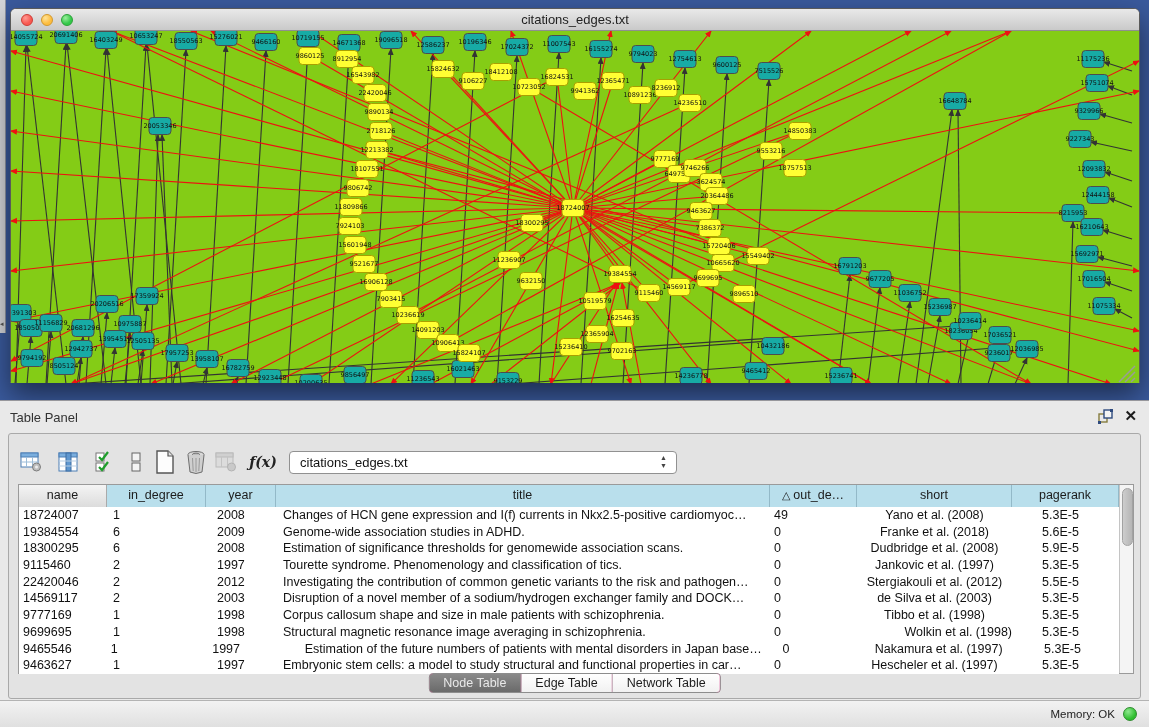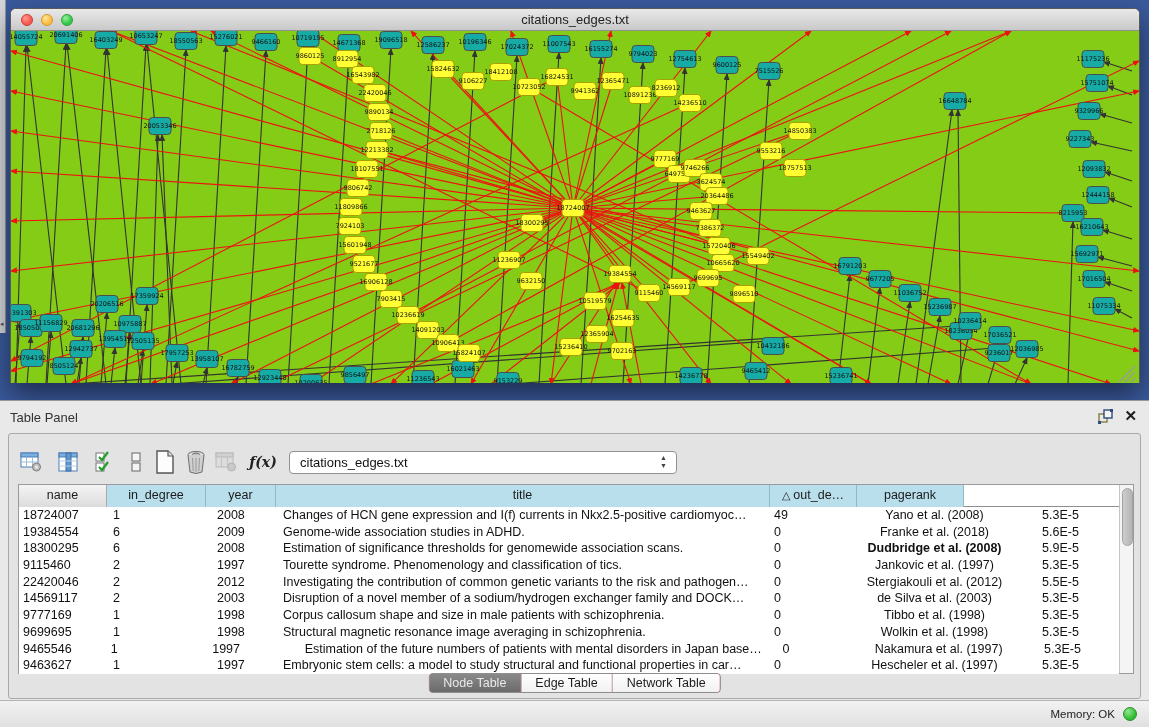--- a/index.html
+++ b/index.html
@@ -822,20 +822,21 @@
     </div>
 
     <div class="grid-wrap">
       <div class="grid">
         <div class="grid-header" id="grid-header">
             <div class="gh-cell first" style="width: 88px;">name</div>
             <div class="gh-cell" style="width: 99px;">in_degree</div>
             <div class="gh-cell" style="width: 70px;">year</div>
             <div class="gh-cell" style="width: 494px;">title</div>
             <div class="gh-cell" style="width: 87px;"><span class="sort">△</span>out_de…</div>
+            <div class="gh-cell" style="width: 155px;">short</div>
             <div class="gh-cell" style="width: 107px;">pagerank</div>
           </div>
         <div class="grid-body" id="grid-body">
             <div class="g-row">
               <div class="g-cell" style="width: 88px; padding-left: 4px;">18724007</div>
               <div class="g-cell" style="width: 99px; padding-left: 6px;">1</div>
               <div class="g-cell" style="width: 70px; padding-left: 11px;">2008</div>
               <div class="g-cell" style="width: 494px; padding-left: 7px;">Changes of HCN gene expression and I(f) currents in Nkx2.5-positive cardiomyoc…</div>
               <div class="g-cell" style="width: 87px; padding-left: 4px;">49</div>
               <div class="g-cell" style="width: 155px; text-align: center;">Yano et al. (2008)</div>
@@ -849,21 +850,21 @@
               <div class="g-cell" style="width: 87px; padding-left: 4px;">0</div>
               <div class="g-cell" style="width: 155px; text-align: center;">Franke et al. (2018)</div>
               <div class="g-cell" style="width: 107px; padding-left: 30px;">5.6E-5</div>
             </div>
             <div class="g-row">
               <div class="g-cell" style="width: 88px; padding-left: 4px;">18300295</div>
               <div class="g-cell" style="width: 99px; padding-left: 6px;">6</div>
               <div class="g-cell" style="width: 70px; padding-left: 11px;">2008</div>
               <div class="g-cell" style="width: 494px; padding-left: 7px;">Estimation of significance thresholds for genomewide association scans.</div>
               <div class="g-cell" style="width: 87px; padding-left: 4px;">0</div>
-              <div class="g-cell" style="width: 155px; text-align: center; font-weight: bold;">Dudbridge et al. (2008)</div>
+              <div class="g-cell" style="width: 155px; text-align: center;">Dudbridge et al. (2008)</div>
               <div class="g-cell" style="width: 107px; padding-left: 30px;">5.9E-5</div>
             </div>
             <div class="g-row">
               <div class="g-cell" style="width: 88px; padding-left: 4px;">9115460</div>
               <div class="g-cell" style="width: 99px; padding-left: 6px;">2</div>
               <div class="g-cell" style="width: 70px; padding-left: 11px;">1997</div>
               <div class="g-cell" style="width: 494px; padding-left: 7px;">Tourette syndrome. Phenomenology and classification of tics.</div>
               <div class="g-cell" style="width: 87px; padding-left: 4px;">0</div>
               <div class="g-cell" style="width: 155px; text-align: center;">Jankovic et al. (1997)</div>
               <div class="g-cell" style="width: 107px; padding-left: 30px;">5.3E-5</div>
@@ -894,21 +895,21 @@
               <div class="g-cell" style="width: 87px; padding-left: 4px;">0</div>
               <div class="g-cell" style="width: 155px; text-align: center;">Tibbo et al. (1998)</div>
               <div class="g-cell" style="width: 107px; padding-left: 30px;">5.3E-5</div>
             </div>
             <div class="g-row">
               <div class="g-cell" style="width: 88px; padding-left: 4px;">9699695</div>
               <div class="g-cell" style="width: 99px; padding-left: 6px;">1</div>
               <div class="g-cell" style="width: 70px; padding-left: 11px;">1998</div>
               <div class="g-cell" style="width: 494px; padding-left: 7px;">Structural magnetic resonance image averaging in schizophrenia.</div>
               <div class="g-cell" style="width: 87px; padding-left: 4px;">0</div>
-              <div class="g-cell" style="width: 155px; text-align: center;">Wolkin et al. (1998)</div>
+              <div class="g-cell" style="width: 155px; text-align: right;">Wolkin et al. (1998)</div>
               <div class="g-cell" style="width: 107px; padding-left: 30px;">5.3E-5</div>
             </div>
             <div class="g-row">
               <div class="g-cell" style="width: 88px; padding-left: 4px;">9465546</div>
               <div class="g-cell" style="width: 99px; padding-left: 6px;">1</div>
               <div class="g-cell" style="width: 70px; padding-left: 11px;">1997</div>
               <div class="g-cell" style="width: 494px; padding-left: 7px; margin-left: 28px;">Estimation of the future numbers of patients with mental disorders in Japan base…</div>
               <div class="g-cell" style="width: 87px; padding-left: 4px;">0</div>
               <div class="g-cell" style="width: 155px; text-align: center;">Nakamura et al. (1997)</div>
               <div class="g-cell" style="width: 107px; padding-left: 30px;">5.3E-5</div>

